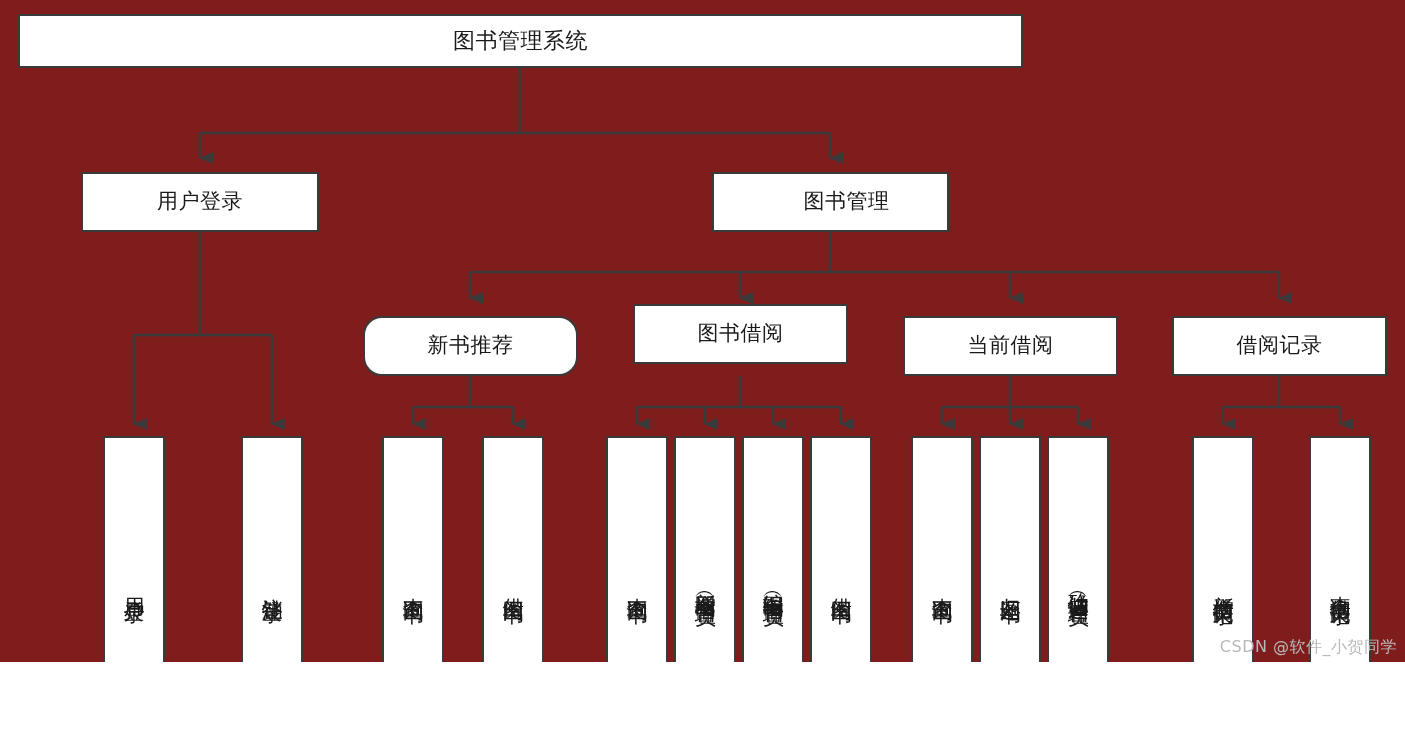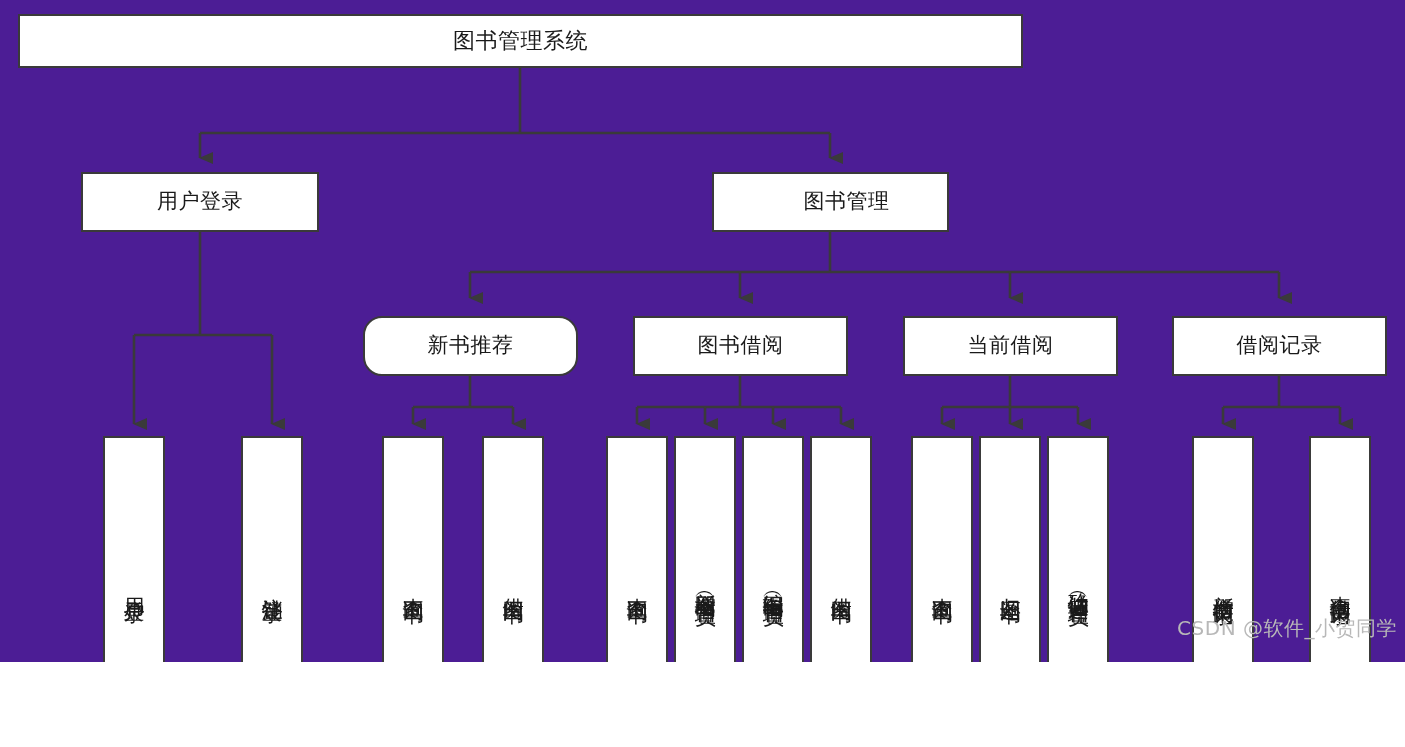--- a/index.html
+++ b/index.html
@@ -9,21 +9,21 @@
     background: #ffffff;
   }
   body {
     font-family: "DejaVu Sans", "Liberation Sans", sans-serif;
     -webkit-font-smoothing: antialiased;
   }
   #canvas {
     position: relative;
     width: 1405px;
     height: 662px;
-    background: #4c1d95;
+    background: #7f1d1d;
     overflow: hidden;
   }
   svg.wires {
     position: absolute;
     left: 0;
     top: 0;
     width: 1405px;
     height: 747px;
     pointer-events: none;
   }
@@ -58,22 +58,22 @@
   }
   .node.vert .vlabel {
     writing-mode: vertical-rl;
     text-orientation: upright;
     display: block;
     white-space: nowrap;
   }
   .watermark {
     position: absolute;
     right: 8px;
-    bottom: 20px;
-    font-size: 20px;
+    bottom: 4px;
+    font-size: 16px;
     color: #b8b8b8;
     letter-spacing: 0.5px;
     white-space: nowrap;
   }
 </style>
 </head>
 <body>
 
 <div id="canvas">
 
@@ -134,21 +134,21 @@
   <div class="node horiz" style="left:81px; top:172px; width:238px; height:60px;">
     <span>用户登录</span>
   </div>
   <div class="node horiz" style="left:712px; top:172px; width:237px; height:60px;padding-left:32px;">
     <span>图书管理</span>
   </div>
 
   <div class="node horiz" style="left:363px; top:316px; width:215px; height:60px;border-radius:19px;">
     <span>新书推荐</span>
   </div>
-  <div class="node horiz" style="left:633px; top:316px; width:215px; height:60px;">
+  <div class="node horiz" style="left:633px; top:304px; width:215px; height:60px;">
     <span>图书借阅</span>
   </div>
   <div class="node horiz" style="left:1172px; top:316px; width:215px; height:60px;">
     <span>借阅记录</span>
   </div>
   <div class="node horiz" style="left:903px; top:316px; width:215px; height:60px;">
     <span>当前借阅</span>
   </div>
 
   <div class="node vert" style="left:103px; top:436px; width:62px; height:298px;">

